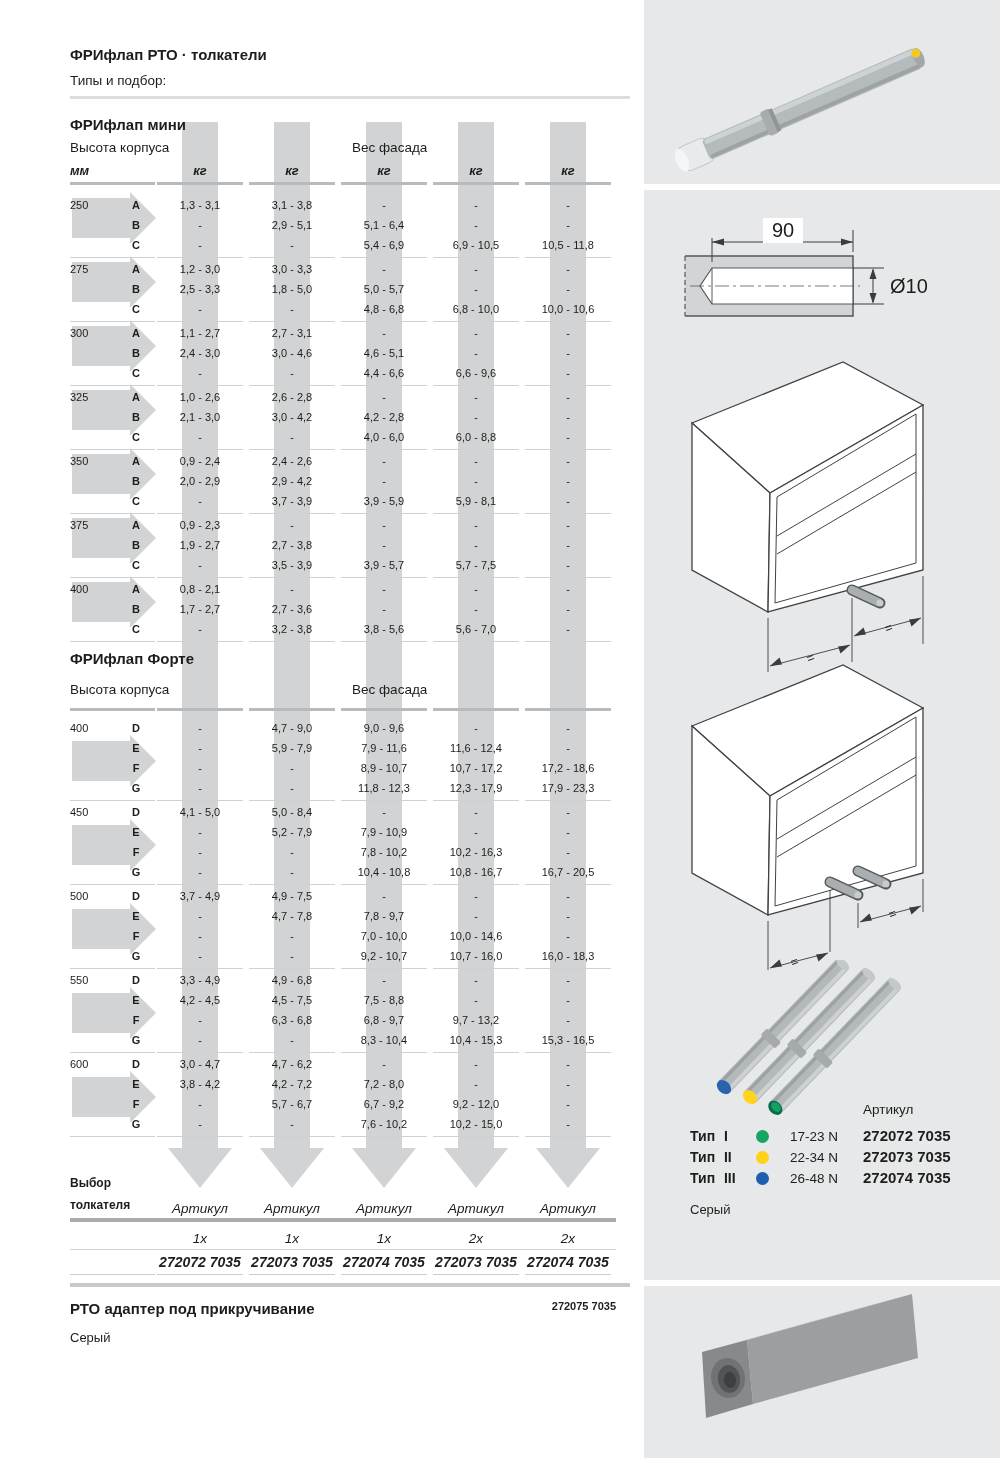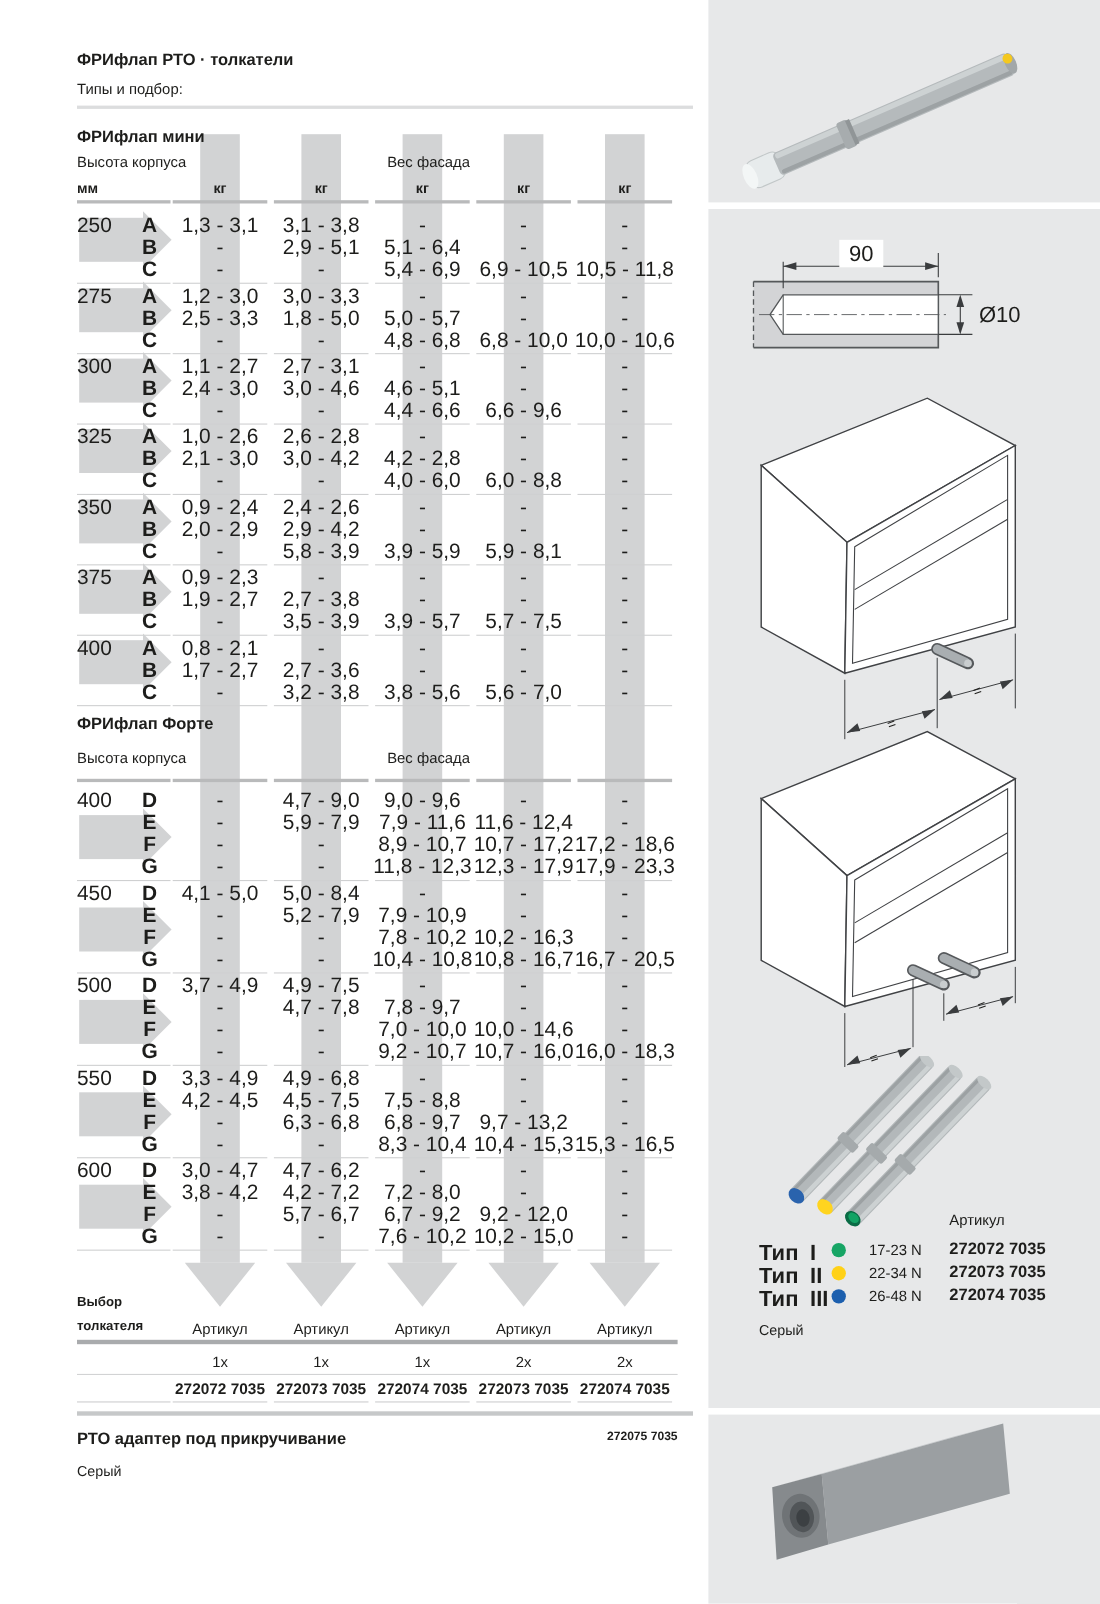--- a/index.html
+++ b/index.html
@@ -18,23 +18,23 @@
   
   #tableArea{left:70px;top:116px;width:560px;height:1170px;}
   .band{position:absolute;top:6px;width:36px;height:1026px;background:#d2d3d4;z-index:0;}
   .bandhead{position:absolute;top:1032px;width:0;height:0;z-index:0;
     border-left:32px solid transparent;border-right:32px solid transparent;border-top:40px solid #d2d3d4;}
   .lay{position:absolute;left:0;z-index:1;}
   .secheading{font-size:15px;font-weight:bold;white-space:nowrap;}
   .subhead{font-size:13.5px;white-space:nowrap;}
   .hline{position:absolute;height:3px;background:#b9babb;z-index:1;}
   .thinseg{position:absolute;height:1px;background:#cdced0;z-index:1;}
-  .grid{display:grid;grid-template-columns:48px 36px repeat(5,92px);align-items:center;}
+  .grid{display:grid;grid-template-columns:48px 36px repeat(5,92px);align-items:center;font-style:italic;}
   .trow{display:grid;grid-template-columns:48px 36px repeat(5,92px);height:20px;align-items:center;
-        font-size:19px;position:relative;z-index:1;}
+        font-size:11px;position:relative;z-index:1;}
   .c{ text-align:center;}
   .cl{text-align:left;}
   .cletter{text-align:center;font-weight:bold;}
   .tgroup{position:relative;}
   .tgroup.mini{height:64px;}
   .tgroup.forte{height:84px;}
   .garrow-stem{position:absolute;left:2px;width:58px;height:40px;background:#d2d3d4;z-index:0;}
   .garrow-head{position:absolute;left:60px;width:0;height:0;z-index:0;
     border-left:26px solid #d2d3d4;border-top:26px solid transparent;border-bottom:26px solid transparent;}
   .sep{position:relative;height:4px;z-index:1;}
@@ -45,21 +45,21 @@
   .rule-dark{position:absolute;height:4px;background:#a9abad;z-index:1;}
   .rule-thin{position:absolute;height:1px;background:#d2d3d4;z-index:1;}
   .bigrule{left:70px;top:1283px;width:560px;height:4px;background:#c6c8c9;}
   .adtitle{left:70px;top:1300px;font-size:15px;font-weight:bold;}
   .adart{left:70px;top:1300px;width:546px;text-align:right;font-size:11px;font-weight:bold;}
   .adnote{left:70px;top:1330px;font-size:13px;}
   
   .legend{position:absolute;left:46px;top:936px;width:300px;height:70px;}
   .leghdr{position:absolute;left:219px;top:912px;font-size:13.5px;}
   .legrow{position:absolute;left:0;height:21px;width:300px;}
-  .leglabel{position:absolute;left:0;top:2px;font-size:20px;font-weight:bold;word-spacing:5px;white-space:nowrap;}
+  .leglabel{position:absolute;left:0;top:2px;font-size:14px;font-weight:bold;word-spacing:5px;white-space:nowrap;}
   .legdot{position:absolute;left:66px;top:4px;width:13px;height:13px;border-radius:50%;}
   .legforce{position:absolute;left:100px;top:3px;font-size:13.5px;white-space:nowrap;}
   .legart{position:absolute;left:173px;top:1px;font-size:15px;font-weight:bold;white-space:nowrap;}
   .legnote{position:absolute;left:46px;top:1012px;font-size:13px;}
   svg{display:block;}
   svg text{font-family:"Liberation Sans",sans-serif;fill:#1d1d1b;}
 </style>
 </head>
 <body>
 
@@ -277,21 +277,21 @@
           <div class="c">2,0 - 2,9</div>
           <div class="c">2,9 - 4,2</div>
           <div class="c">-</div>
           <div class="c">-</div>
           <div class="c">-</div>
         </div>
         <div class="trow">
           <div class="cl"></div>
           <div class="cletter">C</div>
           <div class="c">-</div>
-          <div class="c">5,8 - 3,9</div>
+          <div class="c">3,7 - 3,9</div>
           <div class="c">3,9 - 5,9</div>
           <div class="c">5,9 - 8,1</div>
           <div class="c">-</div>
         </div>
         <div class="sep">
           <div class="seg" style="left: 0px; width: 85px;"></div>
           <div class="seg" style="left: 87px; width: 86px;"></div>
           <div class="seg" style="left: 179px; width: 86px;"></div>
           <div class="seg" style="left: 271px; width: 86px;"></div>
           <div class="seg" style="left: 363px; width: 86px;"></div>

